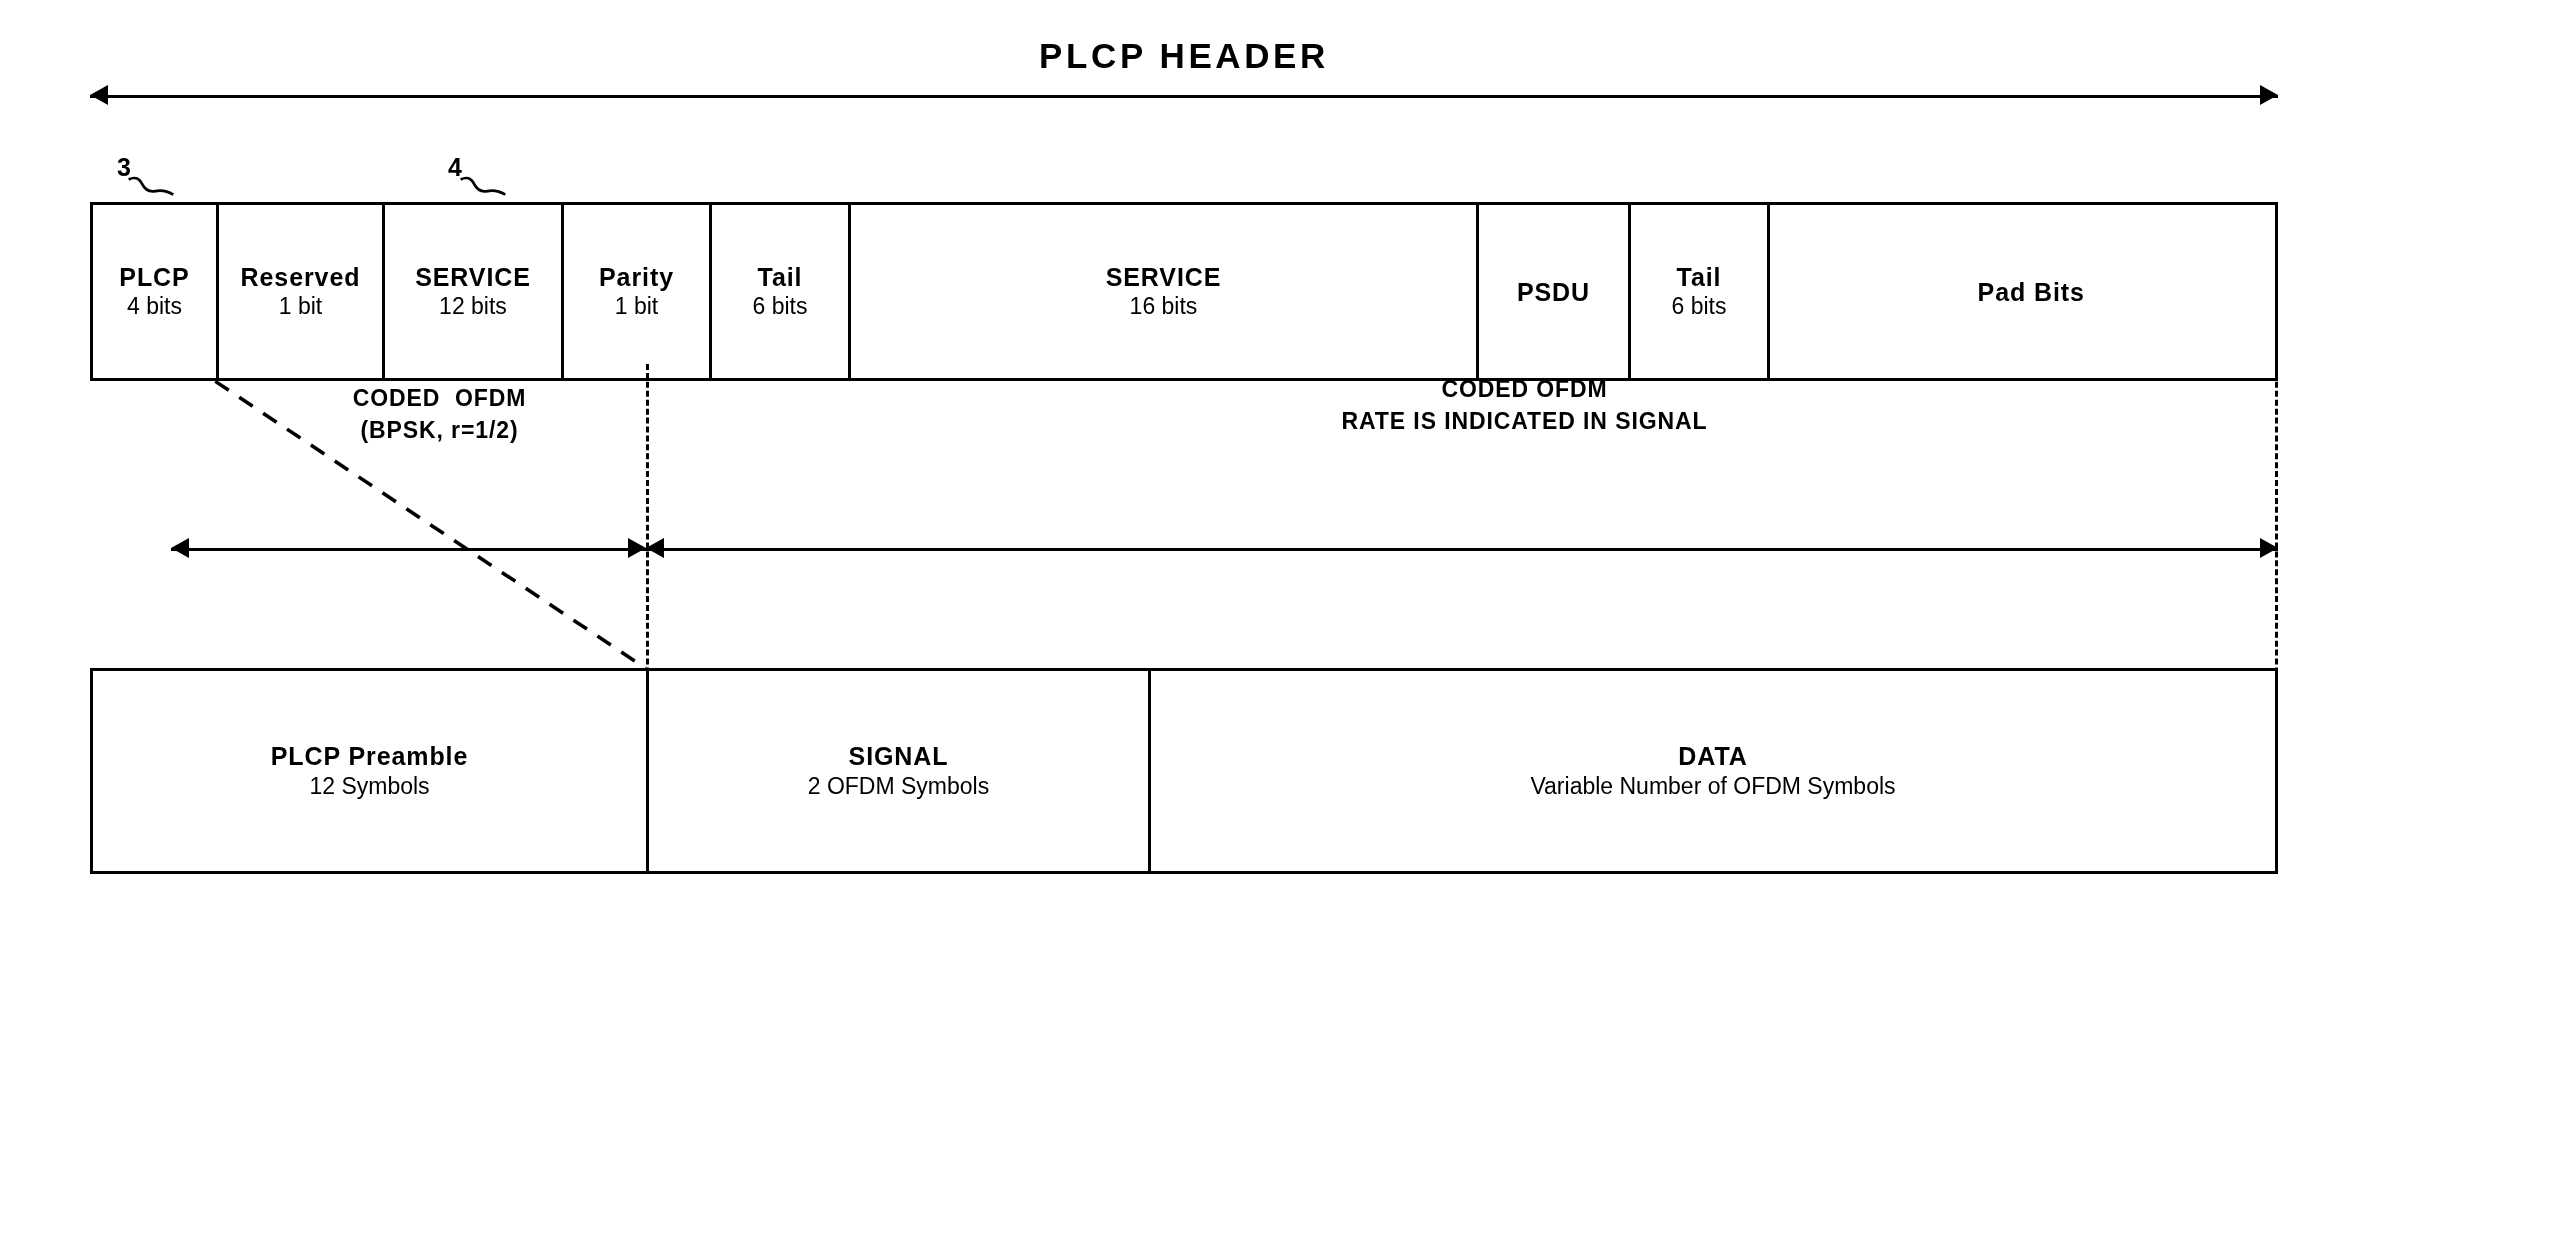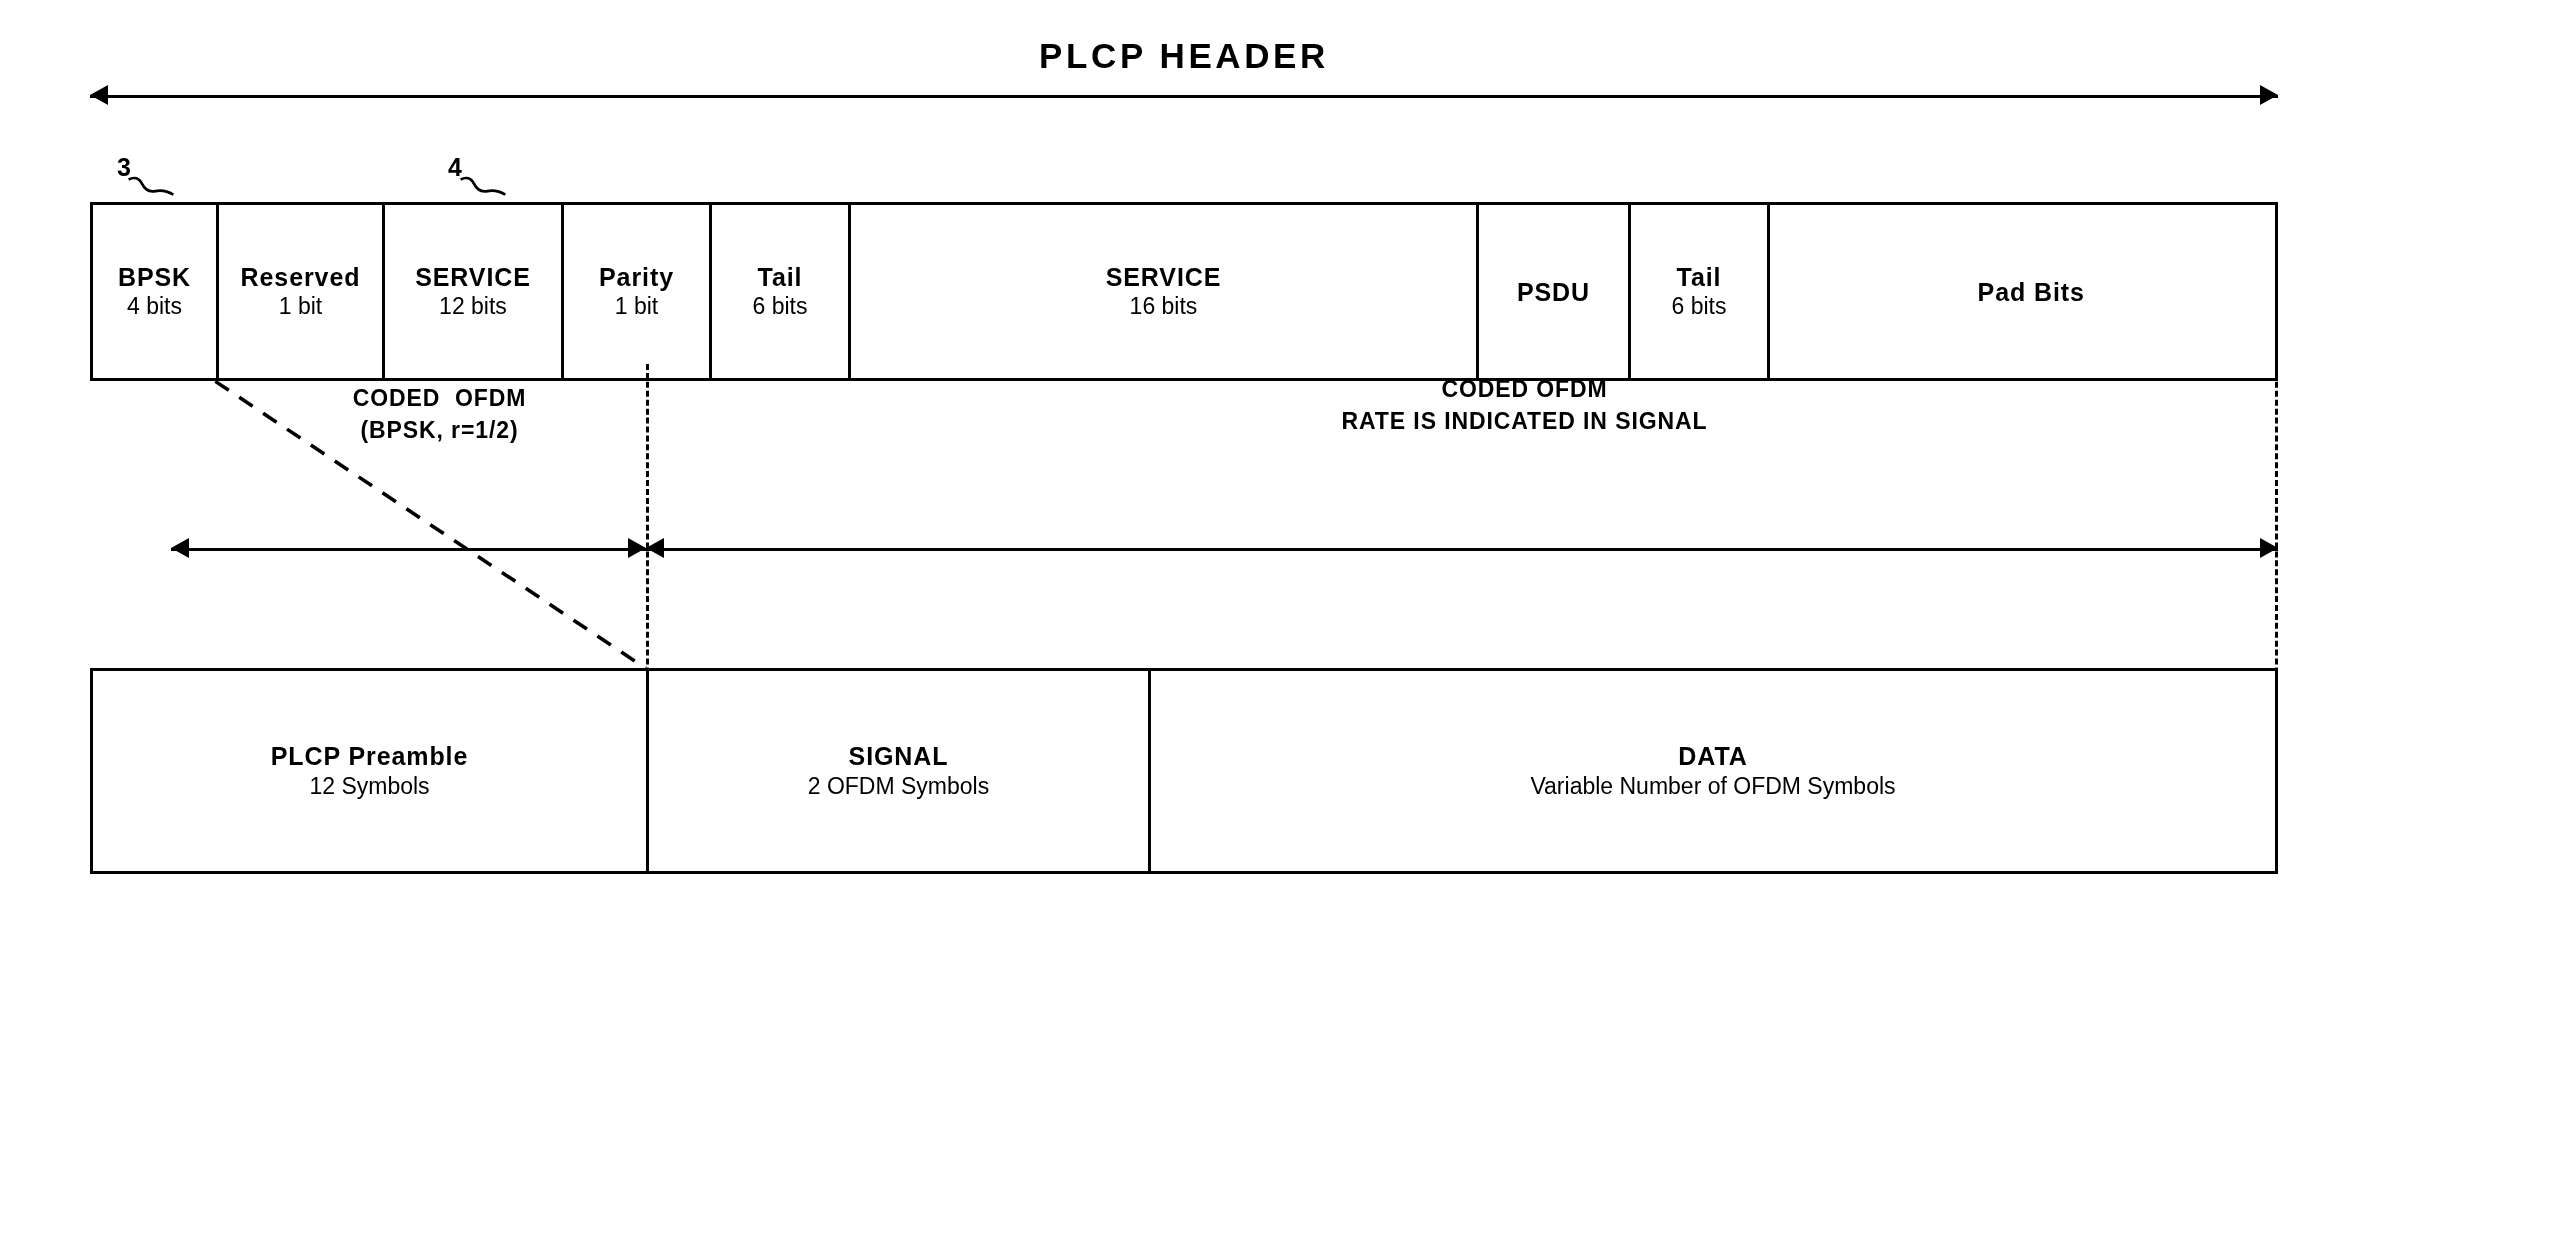--- a/index.html
+++ b/index.html
@@ -325,21 +325,21 @@
   <svg class="squiggle-3" viewBox="0 0 60 28">
     <path d="M5,5 Q15,0 20,10 Q25,20 35,18 Q45,16 55,22" stroke="#000" stroke-width="3" fill="none"></path>
   </svg>
   <svg class="squiggle-4" viewBox="0 0 60 28">
     <path d="M5,5 Q15,0 20,10 Q25,20 35,18 Q45,16 55,22" stroke="#000" stroke-width="3" fill="none"></path>
   </svg>
 
   <div class="header-fields">
 
     <div class="field field-rate">
-      <span class="field-name">BPSK</span>
+      <span class="field-name">PLCP</span>
       <span class="field-bits">4 bits</span>
     </div>
 
     <div class="field field-reserved">
       <span class="field-name">Reserved</span>
       <span class="field-bits">1 bit</span>
     </div>
 
     <div class="field field-length">
       <span class="field-name">SERVICE</span>

